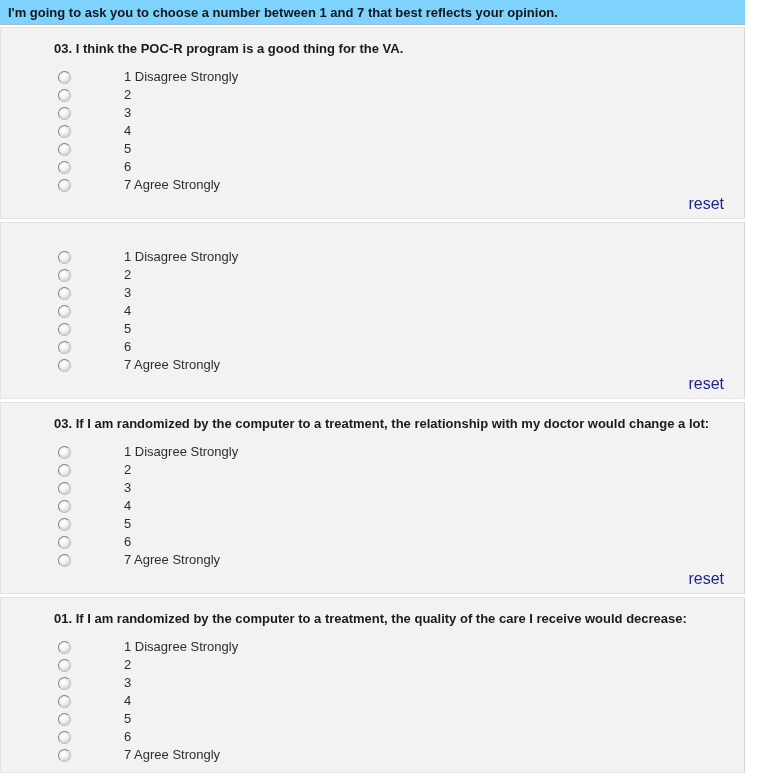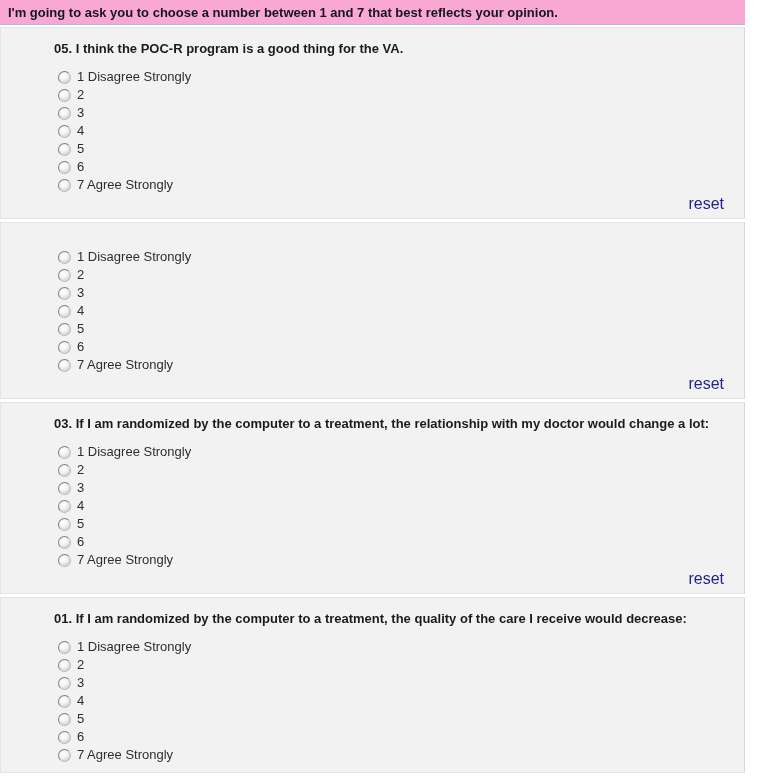--- a/index.html
+++ b/index.html
@@ -9,21 +9,21 @@
     width: 759px;
     height: 779px;
     overflow: hidden;
     font-family: "Liberation Sans", sans-serif;
   }
   .banner {
     box-sizing: border-box;
     width: 745px;
     height: 25px;
     line-height: 25px;
-    background: #f9a8d4;
+    background: #7dd3fc;
     color: #15151f;
     font-size: 13px;
     font-weight: bold;
     padding: 0 8px;
     border-bottom: 1px solid #a9bcd6;
     margin-bottom: 2px;
     white-space: nowrap;
     overflow: hidden;
   }
   .qblock {
@@ -44,20 +44,21 @@
     white-space: nowrap;
   }
   .opts {
     margin: 12px 0 0 57px;
   }
   .opt {
     display: flex;
     align-items: center;
     height: 18px;
     cursor: default;
+    gap: 47px;
   }
   .opt input[type="radio"] {
     appearance: none;
     -webkit-appearance: none;
     width: 13px;
     height: 13px;
     margin: 0 6px 0 0;
     border-radius: 50%;
     background: radial-gradient(circle at 38% 32%, #ffffff 0%, #f3f3f3 40%, #d6d6d6 72%, #b5b5b5 100%);
     border: 1px solid;
@@ -84,21 +85,21 @@
     text-decoration: none;
   }
 </style>
 </head>
 <body>
 
 <div class="page">
   <div class="banner">I'm going to ask you to choose a number between 1 and 7 that best reflects your opinion.</div>
   <div id="questions">
   <section class="qblock">
-    <div class="qtitle">05. I think the POC-R program is a good thing for the VA.</div>
+    <div class="qtitle">03. I think the POC-R program is a good thing for the VA.</div>
     <div class="opts">
   <label class="opt">
     <input type="radio" name="q1" style="">
     <span class="opt-label">1 Disagree Strongly</span>
   </label>
 
   <label class="opt">
     <input type="radio" name="q1" style="">
     <span class="opt-label">2</span>
   </label>

